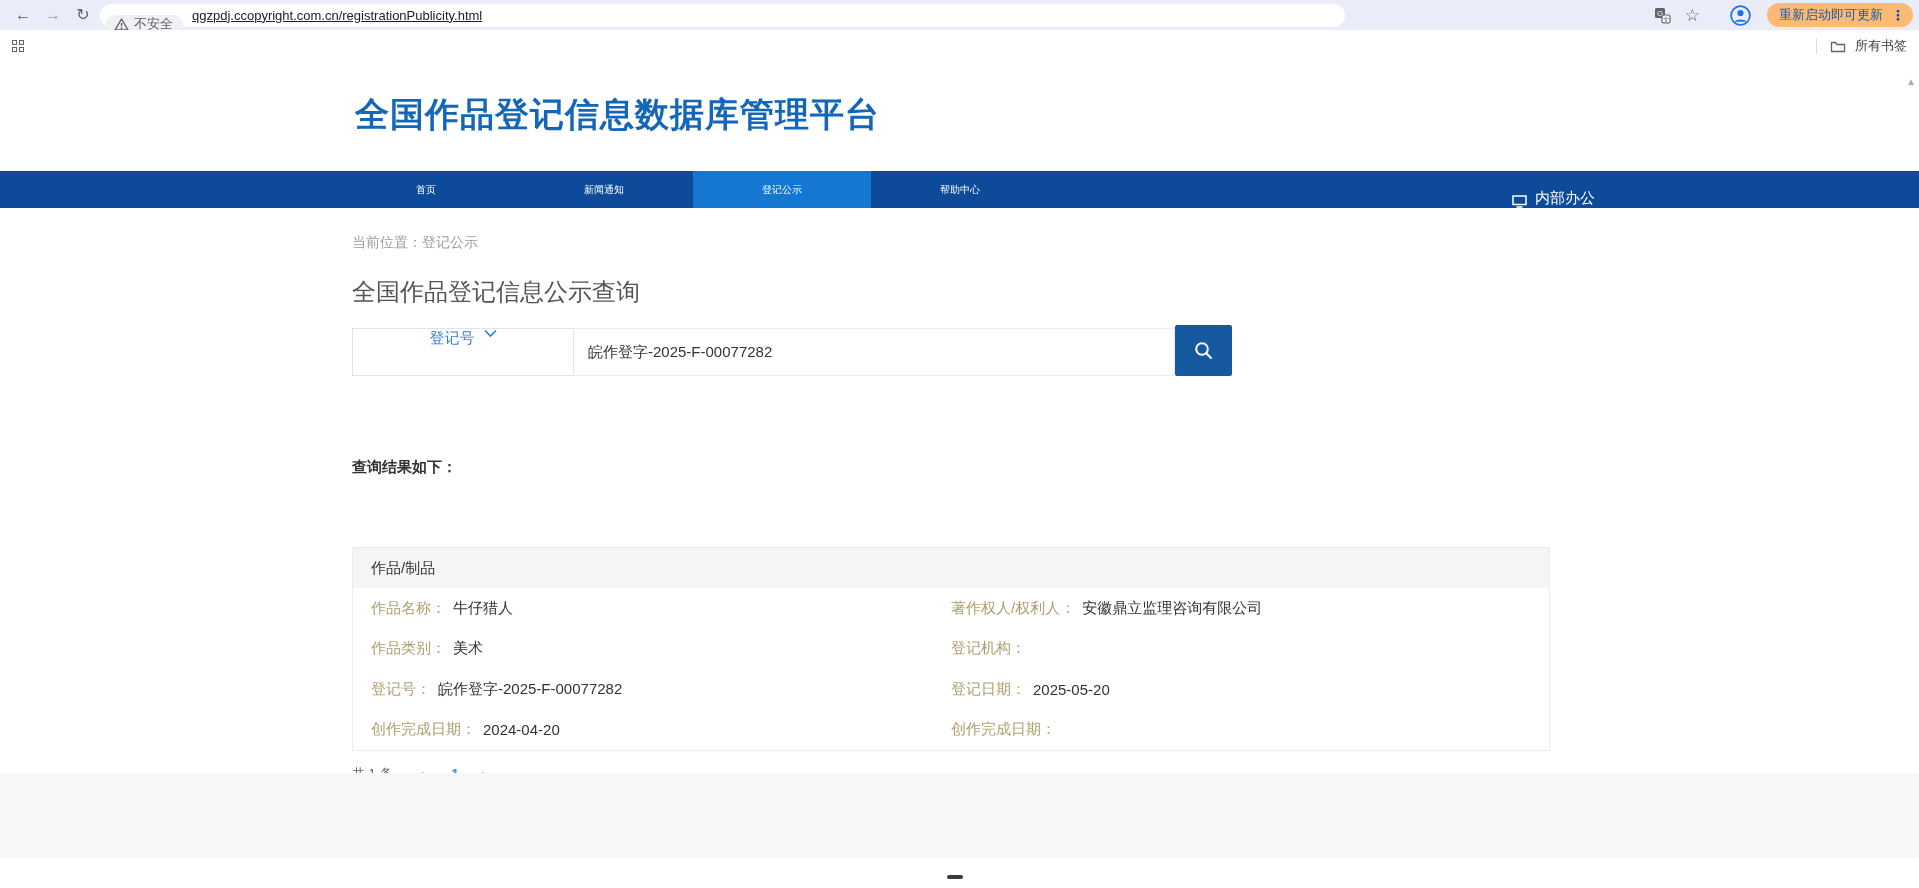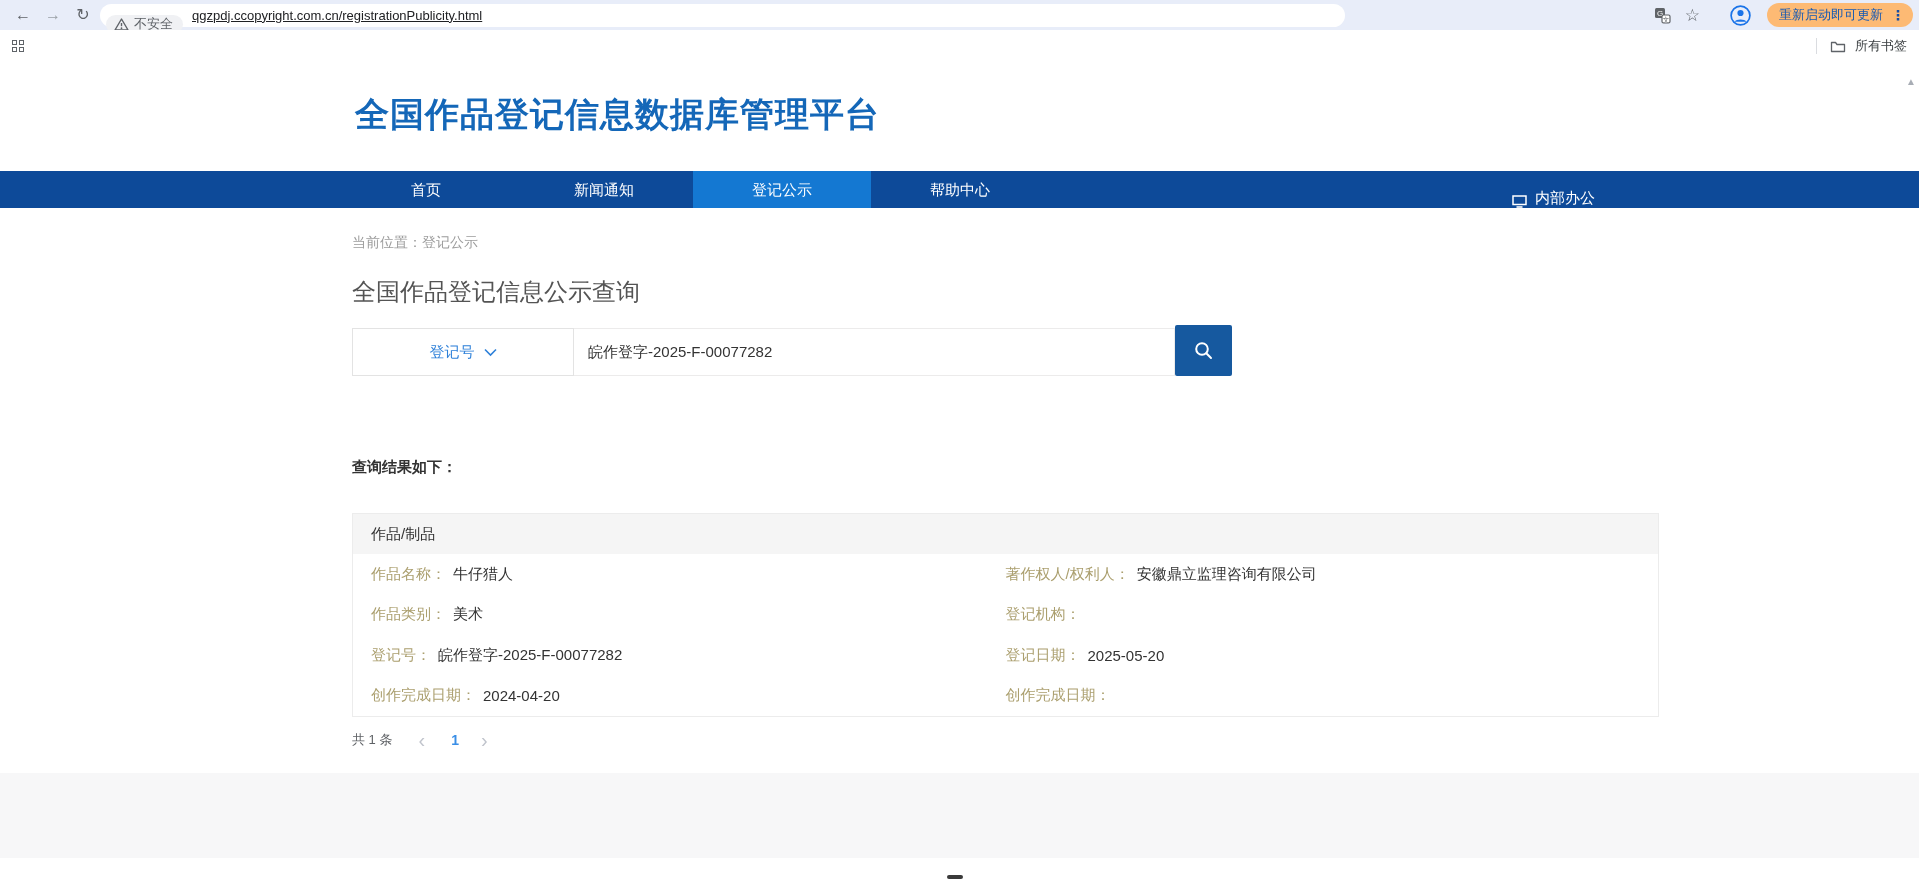--- a/index.html
+++ b/index.html
@@ -37,42 +37,42 @@
 
   
   .page { position:absolute; top:58px; left:0; right:0; bottom:0; background:#fff; }
   .scroll-up { position:absolute; top:18px; right:3px; font-size:10px; color:#a8adb5; cursor:pointer; }
 
   .site-title { position:absolute; left:355px; top:36px; font-size:34px; line-height:1.2;
                 font-weight:bold; color:#1467b8; letter-spacing:1px; }
 
   .navbar { position:absolute; top:113px; left:0; width:100%; height:37px; background:#0d4a99; display:flex; }
   .tabs { display:flex; margin-left:337px; }
-  .tab { width:178px; text-align:center; line-height:37px; color:#fff; font-size:15px; cursor:pointer; }
+  .tab { width:178px; text-align:center; line-height:37px; color:#fff; font-size:10px; cursor:pointer; }
   .tab.active { background:#1478d2; }
   .office { margin-left:auto; margin-right:324px; display:flex; align-items:flex-end; gap:8px;
             color:#fff; font-size:15px; cursor:pointer; }
 
   .content { position:absolute; left:352px; top:150px; width:1200px; }
   .breadcrumb { margin-top:26px; font-size:14px; color:#9c9c9c; }
   .page-heading { margin-top:24px; font-size:24px; font-weight:400; color:#545454; }
 
   .search-row { margin-top:20px; display:flex; height:48px; align-items:stretch; }
   .field-select { width:222px; background:#fff; border:1px solid #e3e3e3; display:flex;
-                  align-items:center; justify-content:center; gap:9px; color:#2e80d9;
+                  justify-content:center; gap:9px; color:#2e80d9;
                   font-size:15px; cursor:pointer; }
   .search-input { width:601px; border:1px solid #ecebeb; border-left:none; padding:0 14px;
                   font-size:15px; color:#333; outline:none;
                   font-family:"Liberation Sans","DejaVu Sans",sans-serif; }
   .search-btn { width:57px; height:51px; margin-top:-3px; background:#16599f; border:none;
                 border-radius:2px; display:flex; align-items:center; justify-content:center; cursor:pointer; }
 
   .results-label { margin-top:82px; font-size:15px; font-weight:bold; color:#333; }
 
-  .result-card { margin-top:36px; width:1307px; border:1px solid #ececec; background:#fff; }
+  .result-card { margin-top:70px; width:1198px; border:1px solid #ececec; background:#fff; }
   .card-header { height:40px; line-height:40px; background:#f5f5f5; padding:0 18px;
                  font-size:15px; color:#333; }
   .card-body { padding:0 18px; display:grid; grid-template-columns:1fr 1fr; }
   .fcell { height:40.5px; display:flex; align-items:center; font-size:15px; }
   .flabel { color:#ab9f6e; margin-right:7px; }
   .fvalue { color:#333; }
 
   .pagination { margin-top:13px; display:flex; align-items:center; }
   .pg-total { font-size:13px; color:#5f6266; }
   .pg-arrow { margin-left:26px; font-size:20px; color:#c0c4cc; line-height:1; cursor:pointer; }

